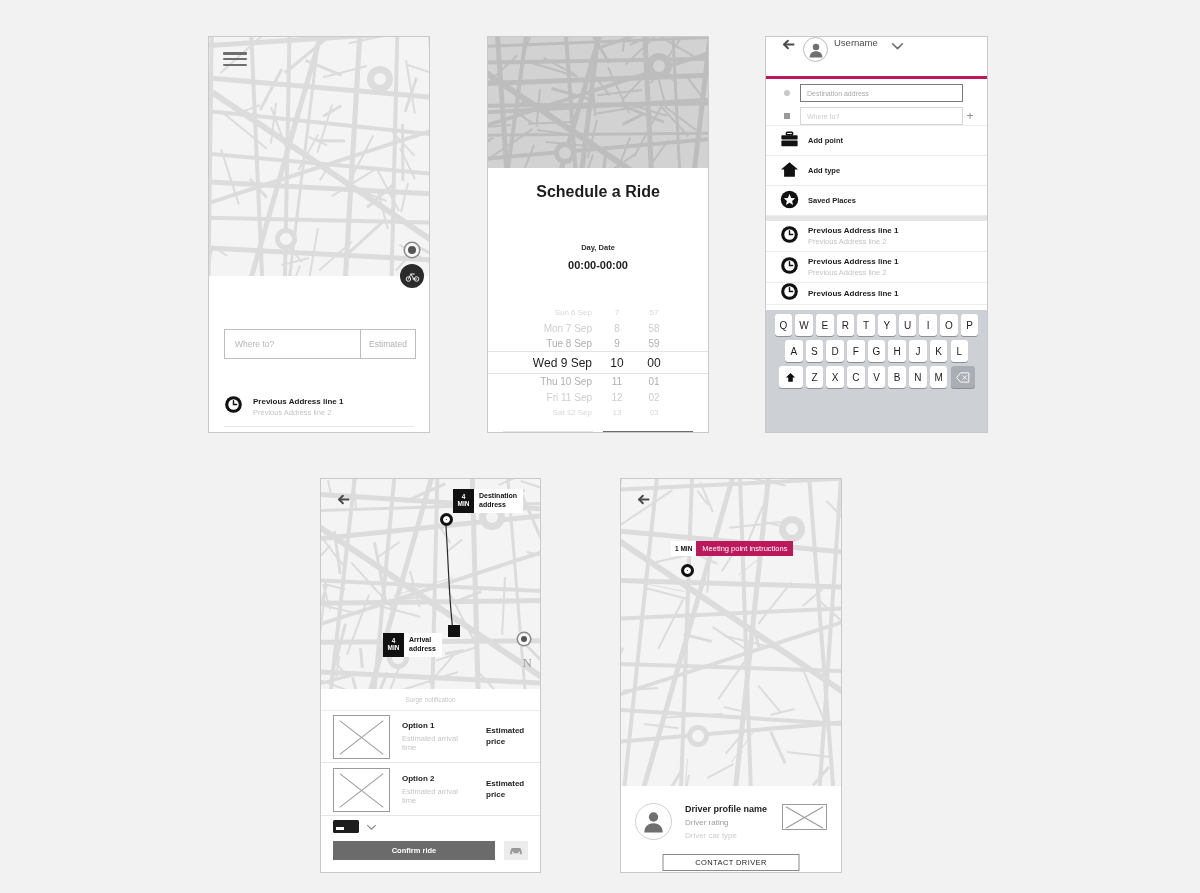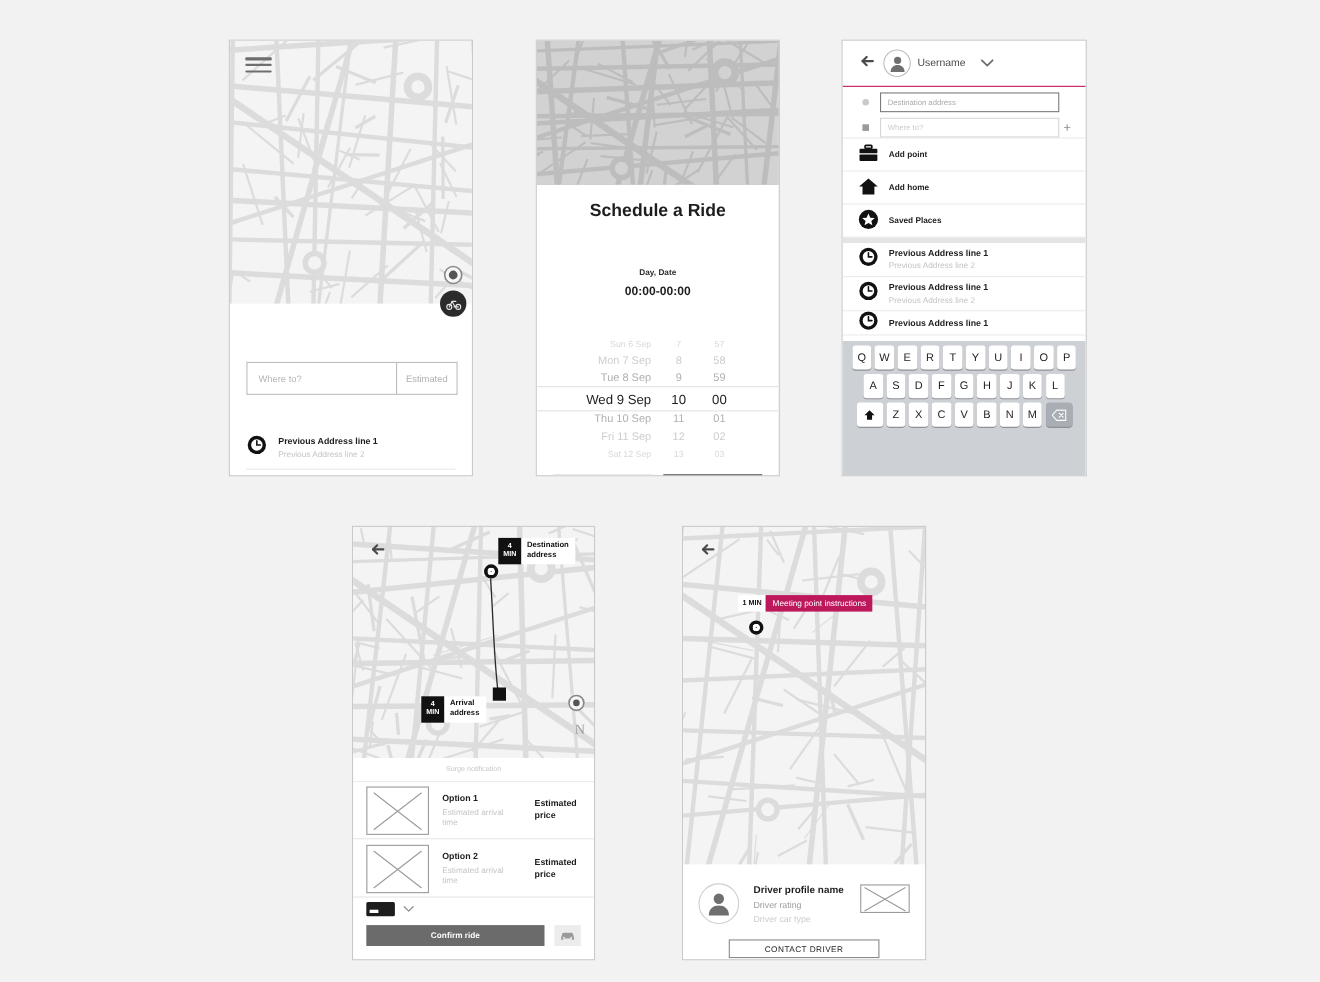--- a/index.html
+++ b/index.html
@@ -122,22 +122,22 @@
   .btn-cancel, .btn-continue {
     height:25px; display:flex; align-items:center; justify-content:center;
     font-size:9px; font-weight:bold; letter-spacing:.6px;
   }
   .btn-cancel { background:#e6e6e6; color:#b5b5b5; }
   .btn-continue { background:#6b6b6b; color:#ffffff; }
 
   
   #screen3 { left: 765px; top: 36px; width: 223px; height: 397px; }
   .s3-head { position:absolute; left:0; top:0; right:0; height:42px;
-    display:flex; align-items:center; gap:6px; padding-left:14px;
-    border-bottom:1px solid #be185d; }
+    display:flex; gap:6px; padding-left:14px;
+    border-bottom:3px solid #be185d; }
   .avatar-circle {
     width:25px; height:25px; border-radius:50%; border:1px solid #bcbcbc;
     display:flex; align-items:center; justify-content:center; overflow:hidden;
   }
   .s3-username { font-size:9.5px; color:#4a4a4a; }
   .s3-inputs { position:absolute; left:0; right:0; top:42px; height:47px;
     border-bottom:1px solid #ececec; }
   .in-row { position:absolute; left:18px; right:10px; height:18px; display:flex; align-items:center; }
   .dotmark { width:6px; height:6px; border-radius:50%; background:#c9c9c9; flex:0 0 auto; }
   .sqmark { width:6px; height:6px; background:#9a9a9a; flex:0 0 auto; }
@@ -547,21 +547,21 @@
       </span>
       <span>Add point</span>
     </div>
 
     <div class="menu-row" style="top:119px;">
       <span>
         <svg width="19" height="17" viewBox="0 0 24 22" fill="#111">
           <path d="M12 1.5 L23 11 H19 V20.5 H5 V11 H1 Z"></path>
         </svg>
       </span>
-      <span>Add home</span>
+      <span>Add type</span>
     </div>
 
     <div class="menu-row" style="top:149px;">
       <span>
         <svg width="19" height="19" viewBox="0 0 24 24">
             <circle cx="12" cy="12" r="11" fill="#111"></circle>
           <path d="M12 5.2 L14.1 10 L19.2 10.4 L15.3 13.8 L16.5 18.8 L12 16.1 L7.5 18.8 L8.7 13.8 L4.8 10.4 L9.9 10 Z" fill="#fff"></path>
           </svg>
       </span>
       <span>Saved Places</span>

